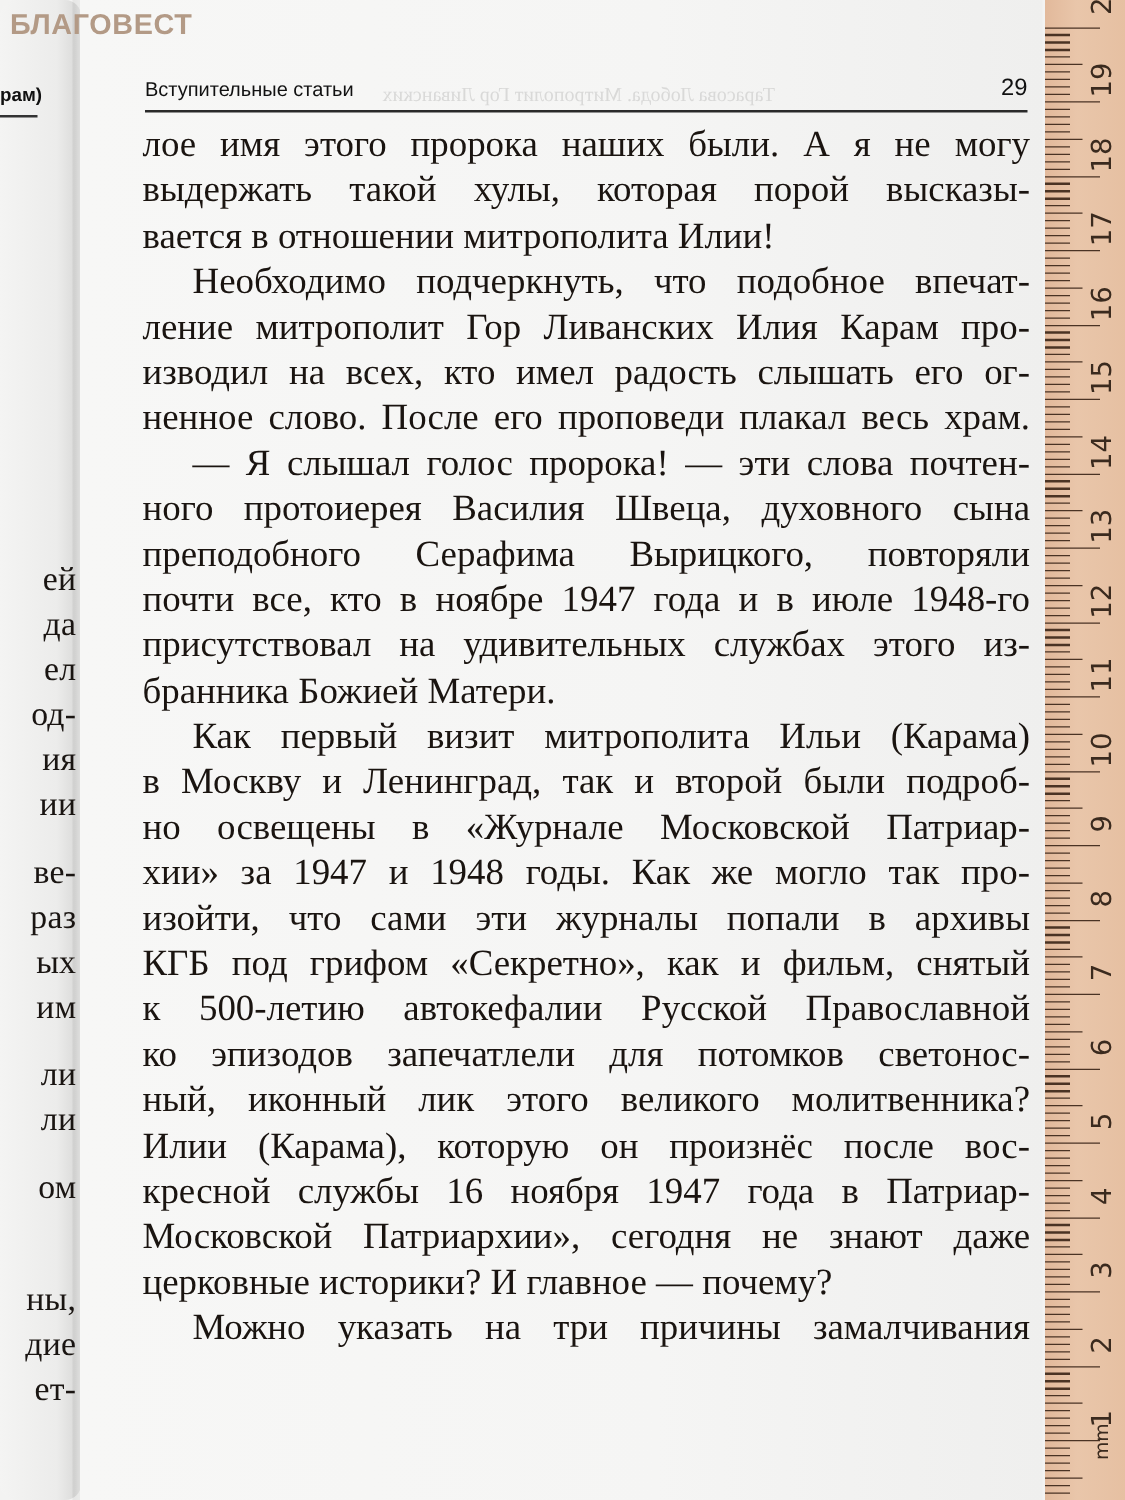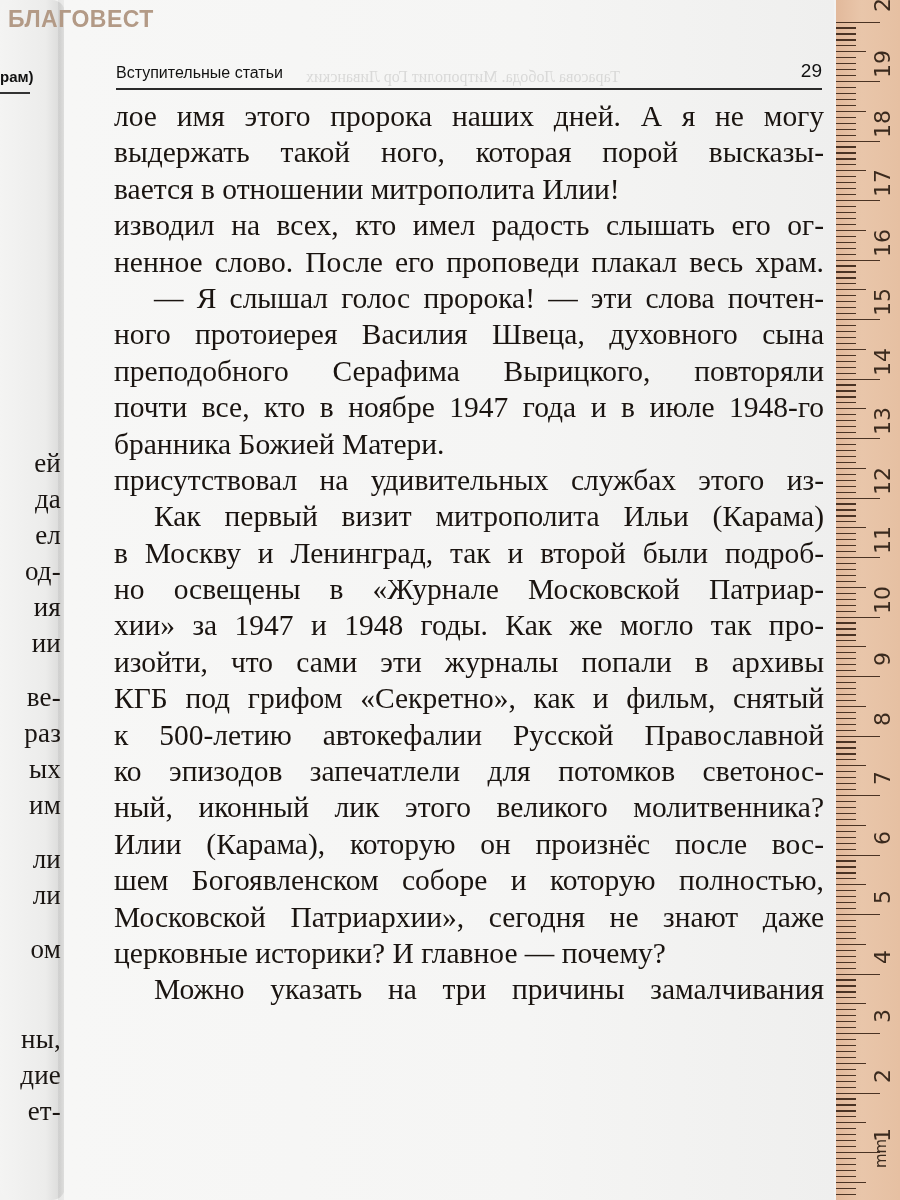--- a/index.html
+++ b/index.html
@@ -104,42 +104,44 @@
 <div class="gutter"></div>
 
 <div class="page">
   <div class="run-head">
     <span class="title">Вступительные статьи</span>
     <span class="bleed">Тарасова Лобода. Митрополит Гор Ливанских</span>
     <span class="pno">29</span>
   </div>
   <div class="head-rule"></div>
   <div class="body-text" id="body-text">
-      <span class="ln">лое имя этого пророка наших дней. А я не могу</span>
-      <span class="ln">выдержать такой ного, которая порой высказы-</span>
+      <span class="ln">лое имя этого пророка наших были. А я не могу</span>
+      <span class="ln">выдержать такой хулы, которая порой высказы-</span>
       <span class="ln last">вается в отношении митрополита Илии!</span>
+      <span class="ln indent">Необходимо подчеркнуть, что подобное впечат-</span>
+      <span class="ln">ление митрополит Гор Ливанских Илия Карам про-</span>
       <span class="ln">изводил на всех, кто имел радость слышать его ог-</span>
       <span class="ln">ненное слово. После его проповеди плакал весь храм.</span>
       <span class="ln indent">— Я слышал голос пророка! — эти слова почтен-</span>
       <span class="ln">ного протоиерея Василия Швеца, духовного сына</span>
       <span class="ln">преподобного Серафима Вырицкого, повторяли</span>
       <span class="ln">почти все, кто в ноябре 1947 года и в июле 1948-го</span>
+      <span class="ln">присутствовал на удивительных службах этого из-</span>
       <span class="ln last">бранника Божией Матери.</span>
-      <span class="ln">присутствовал на удивительных службах этого из-</span>
       <span class="ln indent">Как первый визит митрополита Ильи (Карама)</span>
       <span class="ln">в Москву и Ленинград, так и второй были подроб-</span>
       <span class="ln">но освещены в «Журнале Московской Патриар-</span>
       <span class="ln">хии» за 1947 и 1948 годы. Как же могло так про-</span>
       <span class="ln">изойти, что сами эти журналы попали в архивы</span>
       <span class="ln">КГБ под грифом «Секретно», как и фильм, снятый</span>
       <span class="ln">к 500-летию автокефалии Русской Православной</span>
       <span class="ln">ко эпизодов запечатлели для потомков светонос-</span>
       <span class="ln">ный, иконный лик этого великого молитвенника?</span>
       <span class="ln">Илии (Карама), которую он произнёс после вос-</span>
-      <span class="ln">шем Богоявленском соборе и которую полностью,</span>
+      <span class="ln">кресной службы 16 ноября 1947 года в Патриар-</span>
       <span class="ln">Московской Патриархии», сегодня не знают даже</span>
       <span class="ln last">церковные историки? И главное — почему?</span>
       <span class="ln indent">Можно указать на три причины замалчивания</span>
     </div>
 </div>
 
 <div class="brand">БЛАГОВЕСТ</div>
 
 <div class="ruler" id="ruler">
   <span class="mm">mm</span>

